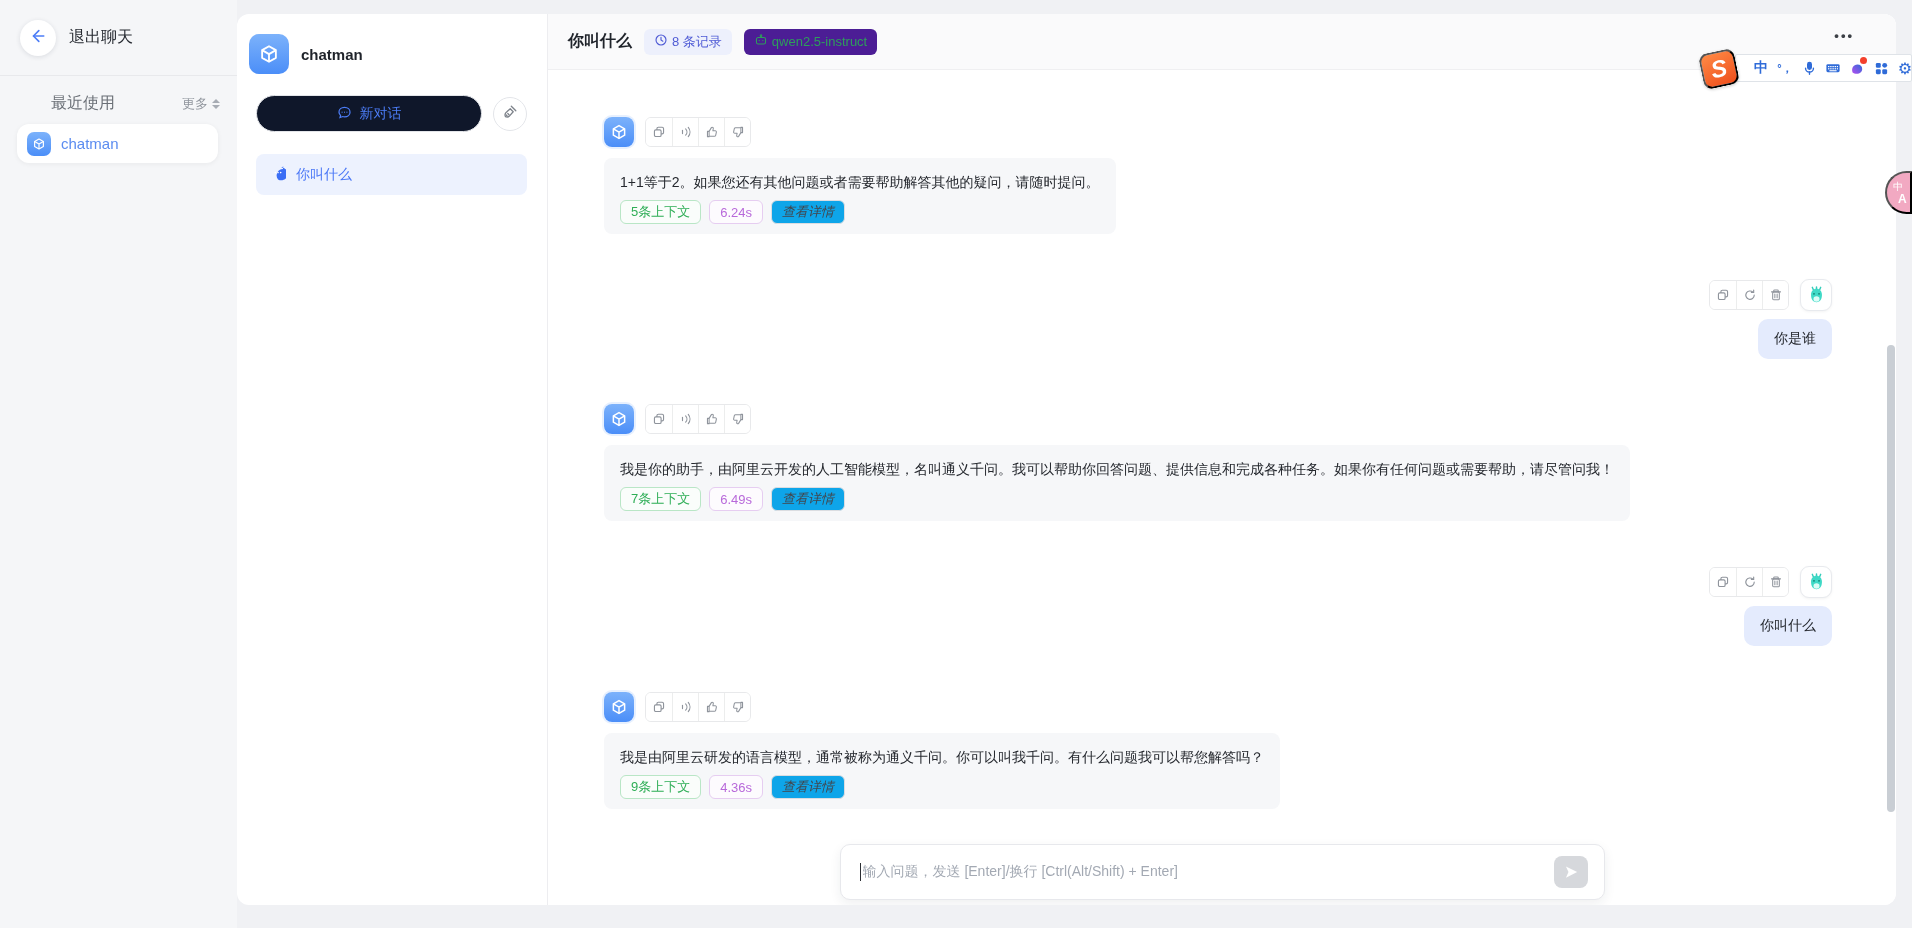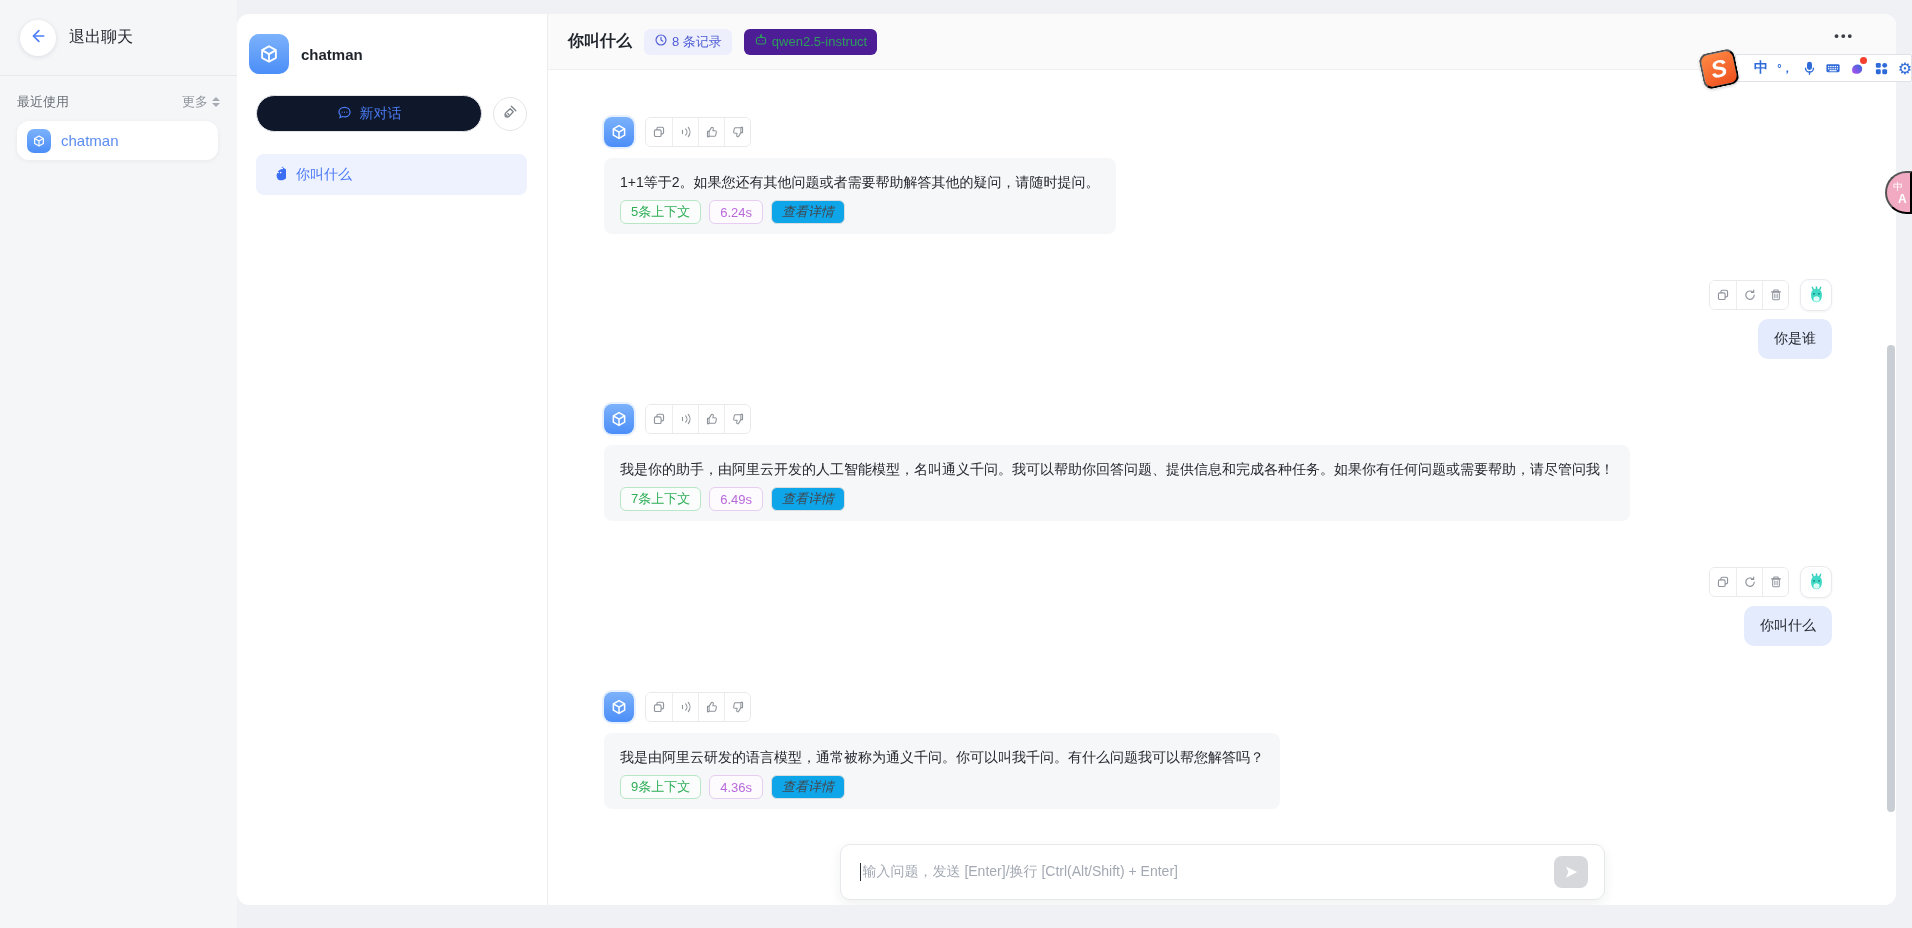--- a/index.html
+++ b/index.html
@@ -9,21 +9,21 @@
 
   
   .sidebar { position:absolute; left:0; top:0; width:237px; height:928px; background:#f5f6f8; }
   .back-row { height:76px; display:flex; align-items:center; padding:0 20px; gap:13px;
     border-bottom:1px solid #e8e9ec; }
   .back-btn { width:36px; height:36px; border-radius:50%; background:#fff; border:none;
     box-shadow:0 1px 5px rgba(25,35,60,.12); display:flex; align-items:center; justify-content:center;
     color:#4c7df7; cursor:pointer; flex-shrink:0; }
   .exit-label { font-size:16px; color:#262a31; }
   .recent-row { margin:17px 17px 10px 17px; display:flex; align-items:center; justify-content:space-between; }
-  .recent-label { font-size:13px; color:#6b7077; }
+  .recent-label { font-size:16px; color:#6b7077;margin-left:34px; }
   .more-wrap { display:flex; align-items:center; gap:4px; cursor:pointer; }
   .more-label { font-size:13px; color:#8f949c; }
   .sort-icon { display:flex; flex-direction:column; gap:2px; }
   .sort-icon .up { width:0; height:0; border-left:4px solid transparent; border-right:4px solid transparent; border-bottom:4px solid #a7acb4; }
   .sort-icon .down { width:0; height:0; border-left:4px solid transparent; border-right:4px solid transparent; border-top:4px solid #a7acb4; }
   .sb-item { margin:6px 19px 0 17px; height:39px; background:#fff; border-radius:12px;
     box-shadow:0 1px 5px rgba(31,35,41,.06); display:flex; align-items:center; gap:10px; padding:0 10px; cursor:pointer; }
   .mini-logo { width:24px; height:24px; border-radius:7px; background:linear-gradient(180deg,#7cb2fb,#4b8ef8);
     display:flex; align-items:center; justify-content:center; flex-shrink:0; }
   .sb-item-label { font-size:15px; color:#5b8cf0; }

